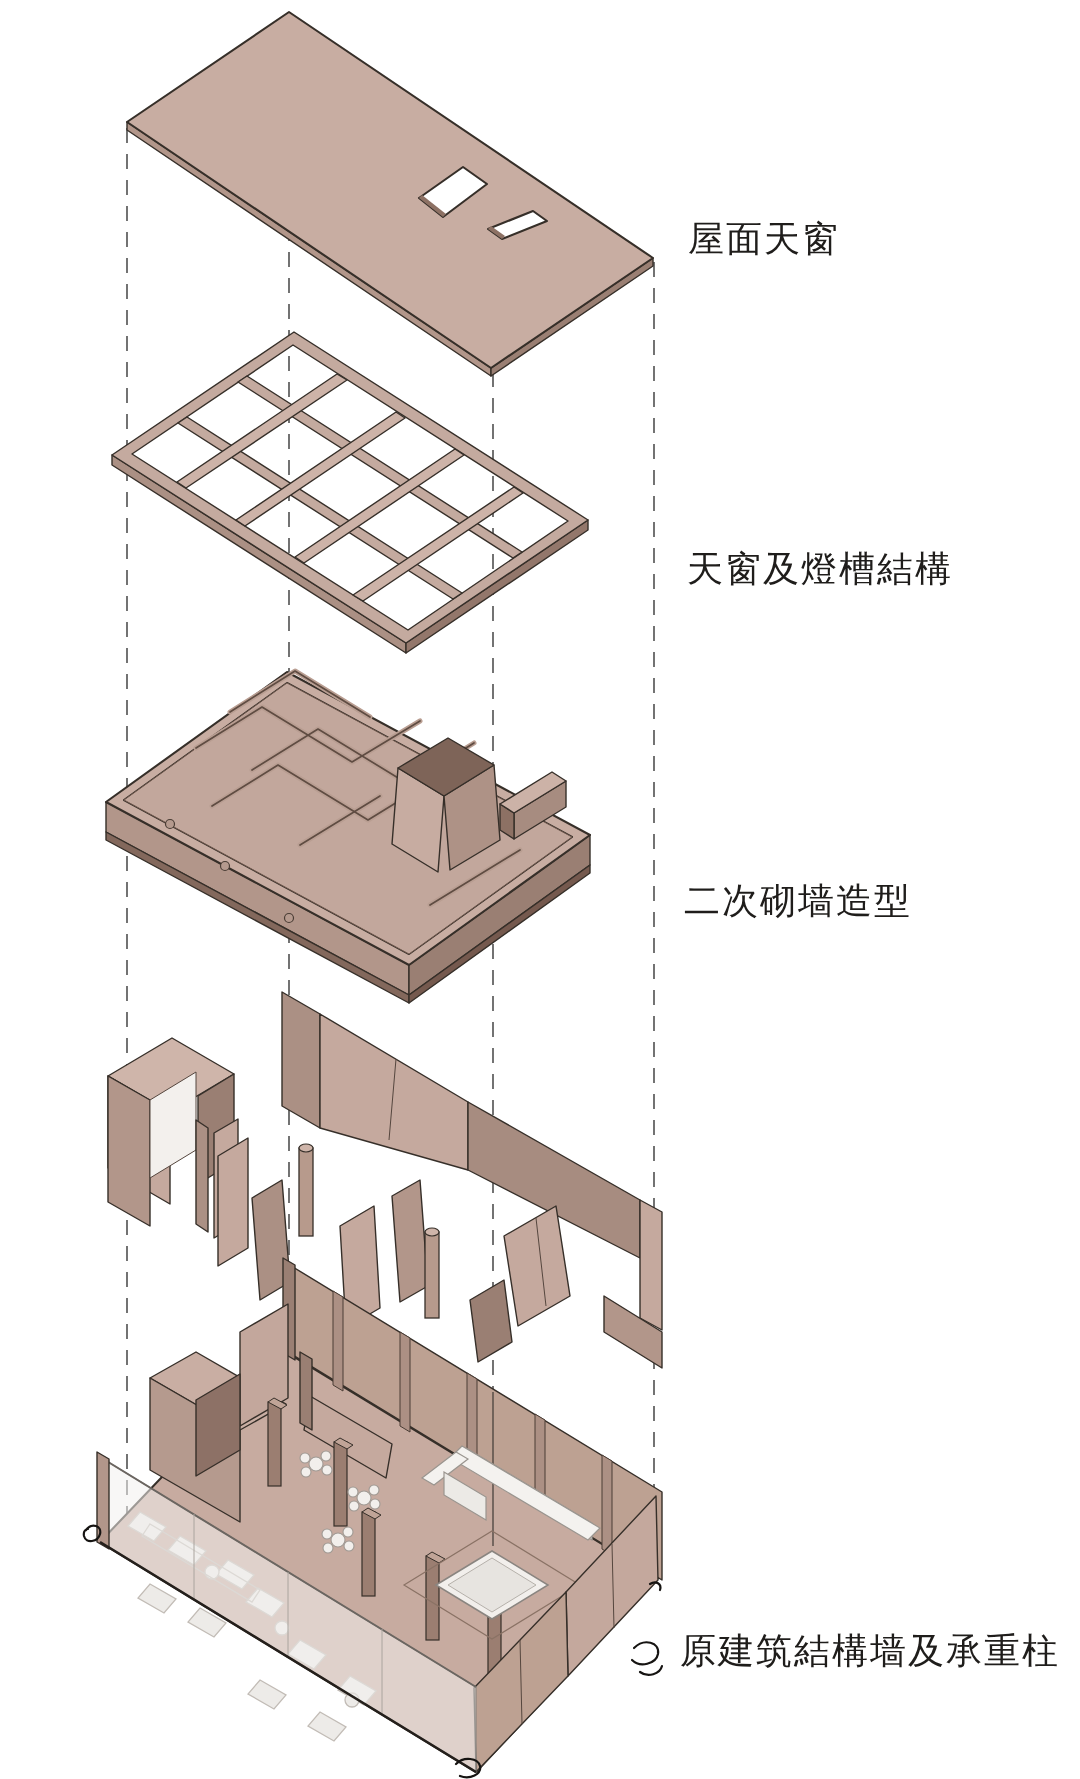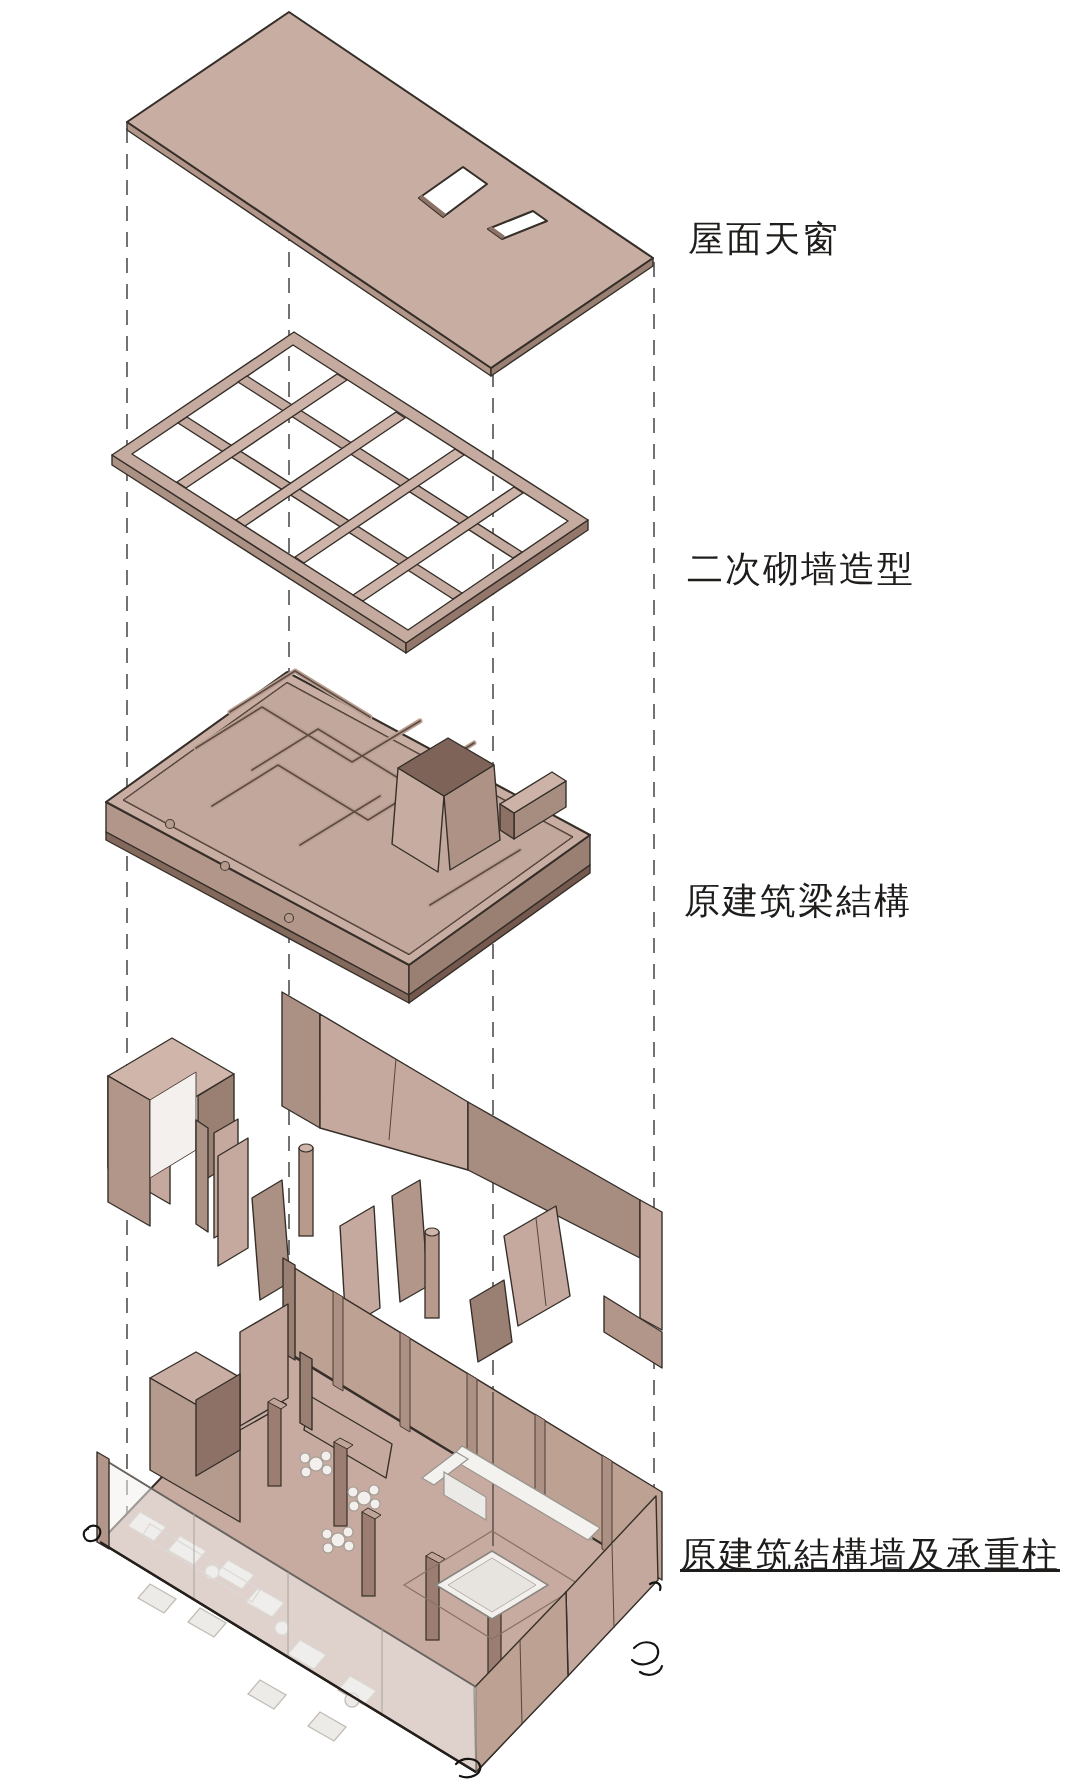--- a/index.html
+++ b/index.html
@@ -5,21 +5,21 @@
   html,body{margin:0;padding:0;background:#ffffff;}
   #stage{position:relative;width:1080px;height:1779px;background:#ffffff;overflow:hidden;
          font-family:"Liberation Serif","DejaVu Serif",serif;}
   #axon{position:absolute;left:0;top:0;}
   .layer-label{position:absolute;color:#1f1d1b;font-size:36px;letter-spacing:2px;
                white-space:nowrap;line-height:1.1;}
   .lbl-1{left:688px;top:220px;}
   .lbl-2{left:687px;top:550px;}
   .lbl-3{left:684px;top:882px;}
   .lbl-4{left:685px;top:1210px;}
-  .lbl-5{left:680px;top:1536px;text-decoration:underline;}
+  .lbl-5{left:680px;top:1632px;}
   
   .o{stroke:#362f29;stroke-width:1.4;stroke-linejoin:round;}
   .o2{stroke:#362f29;stroke-width:2.1;stroke-linejoin:round;}
   .thin{stroke:#55463e;stroke-width:1;fill:none;}
   .sk{stroke:#c2bcb6;stroke-width:1.3;fill:#edebe8;}
   .dashline{stroke:#5b5b5b;stroke-width:1.7;stroke-dasharray:15 11;fill:none;}
   .scrib{stroke:#161412;stroke-width:2.2;fill:none;stroke-linecap:round;}
 </style>
 </head>
 <body>
@@ -271,16 +271,16 @@
     <g>
       <path class="scrib" d="M86,1530 c6,-8 16,-4 14,4 c-2,8 -14,10 -16,2 c-1,-5 2,-7 4,-7"></path>
       <path class="scrib" d="M634,1648 c10,-10 26,-6 24,6 c-2,10 -18,14 -26,6 m8,12 c8,6 20,2 22,-6"></path>
       <path class="scrib" d="M456,1764 c8,-8 22,-6 24,2 c2,8 -10,14 -20,10"></path>
       <path class="scrib" d="M650,1584 c6,-4 12,0 10,6"></path>
     </g>
   </g>
 </svg>
 
   <div class="layer-label lbl-1">屋面天窗</div>
-  <div class="layer-label lbl-2">二次砌墙造型</div>
-  <div class="layer-label lbl-3">原建筑梁結構</div>
+  <div class="layer-label lbl-2">天窗及燈槽結構</div>
+  <div class="layer-label lbl-3">二次砌墙造型</div>
   <div class="layer-label lbl-5">原建筑結構墙及承重柱</div>
 </div>
 
 </body></html>

